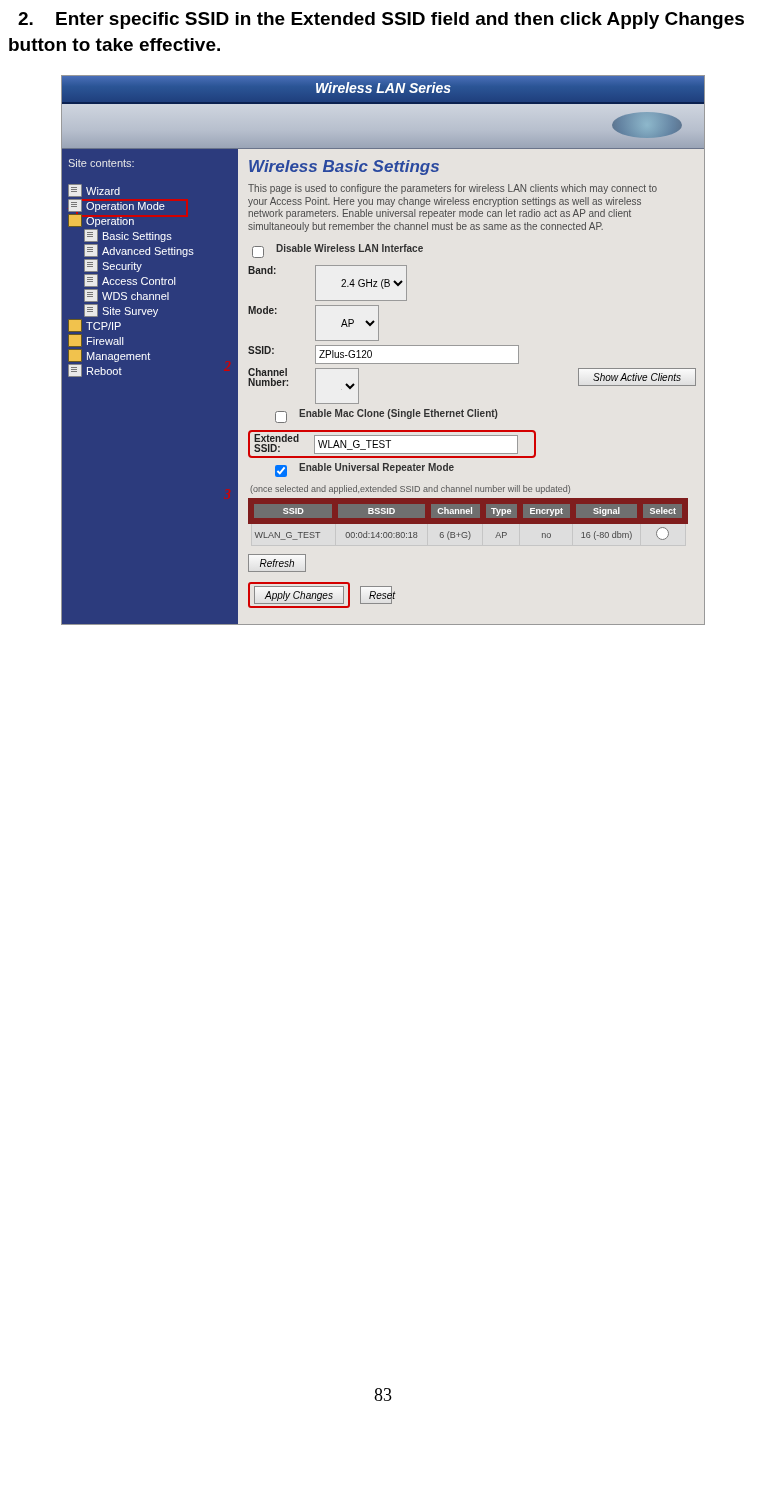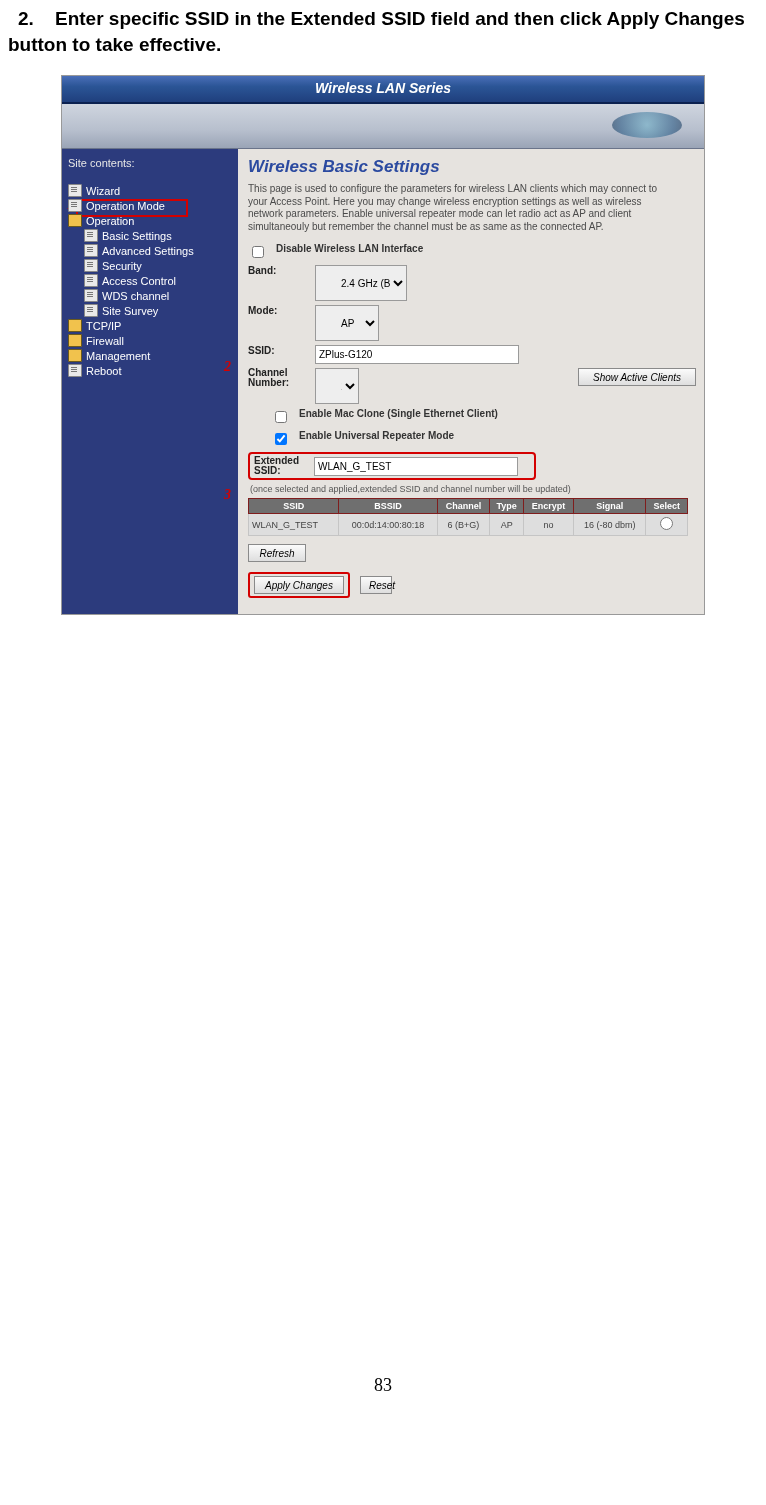--- a/index.html
+++ b/index.html
@@ -191,21 +191,21 @@
     width: 100%;
     max-width: 440px;
     font-size: 9px;
     margin-top: 4px;
   }
   .scan-table th {
     background: #6f6f6f;
     color: #fff;
     font-weight: bold;
     padding: 2px 3px;
-    border: 1px solid #7f1d1d;
+    border: 6px solid #7f1d1d;
   }
   .scan-table td {
     background: #dedede;
     color: #444;
     padding: 3px 3px;
     border: 1px solid #c5c5c5;
     text-align: center;
   }
   .scan-table td.l { text-align: left; }
   .radio-cell input { margin: 0; }
@@ -325,29 +325,29 @@
             <select class="f" style="width:44px"><option>11</option></select>
             <span style="flex:1"></span>
             <button class="btn" style="width:118px">Show Active Clients</button>
           </div>
           <div class="row">
             <span style="width:14px"></span>
             <input type="checkbox" class="chk" style="">
             <span class="chk-lbl">Enable Mac Clone (Single Ethernet Client)</span>
           </div>
           <div class="row">
-            <span style="width:14px"></span>
-            <input type="checkbox" class="chk" checked="" style="">
-            <span class="chk-lbl">Enable Universal Repeater Mode</span>
-          </div>
-          <div class="row">
             <div class="red-box-2">
               <span class="lbl two" style="width:54px">Extended SSID:</span>
               <input type="text" class="f" style="width: 196px;" value="WLAN_G_TEST">
             </div>
+          </div>
+          <div class="row">
+            <span style="width:14px"></span>
+            <input type="checkbox" class="chk" checked="" style="">
+            <span class="chk-lbl">Enable Universal Repeater Mode</span>
           </div>
           <div class="note">(once selected and applied,extended SSID and channel number will be updated)</div>
 
           <table class="scan-table">
             <thead>
               <tr>
                 <th>SSID</th>
                 <th>BSSID</th>
                 <th>Channel</th>
                 <th>Type</th>

